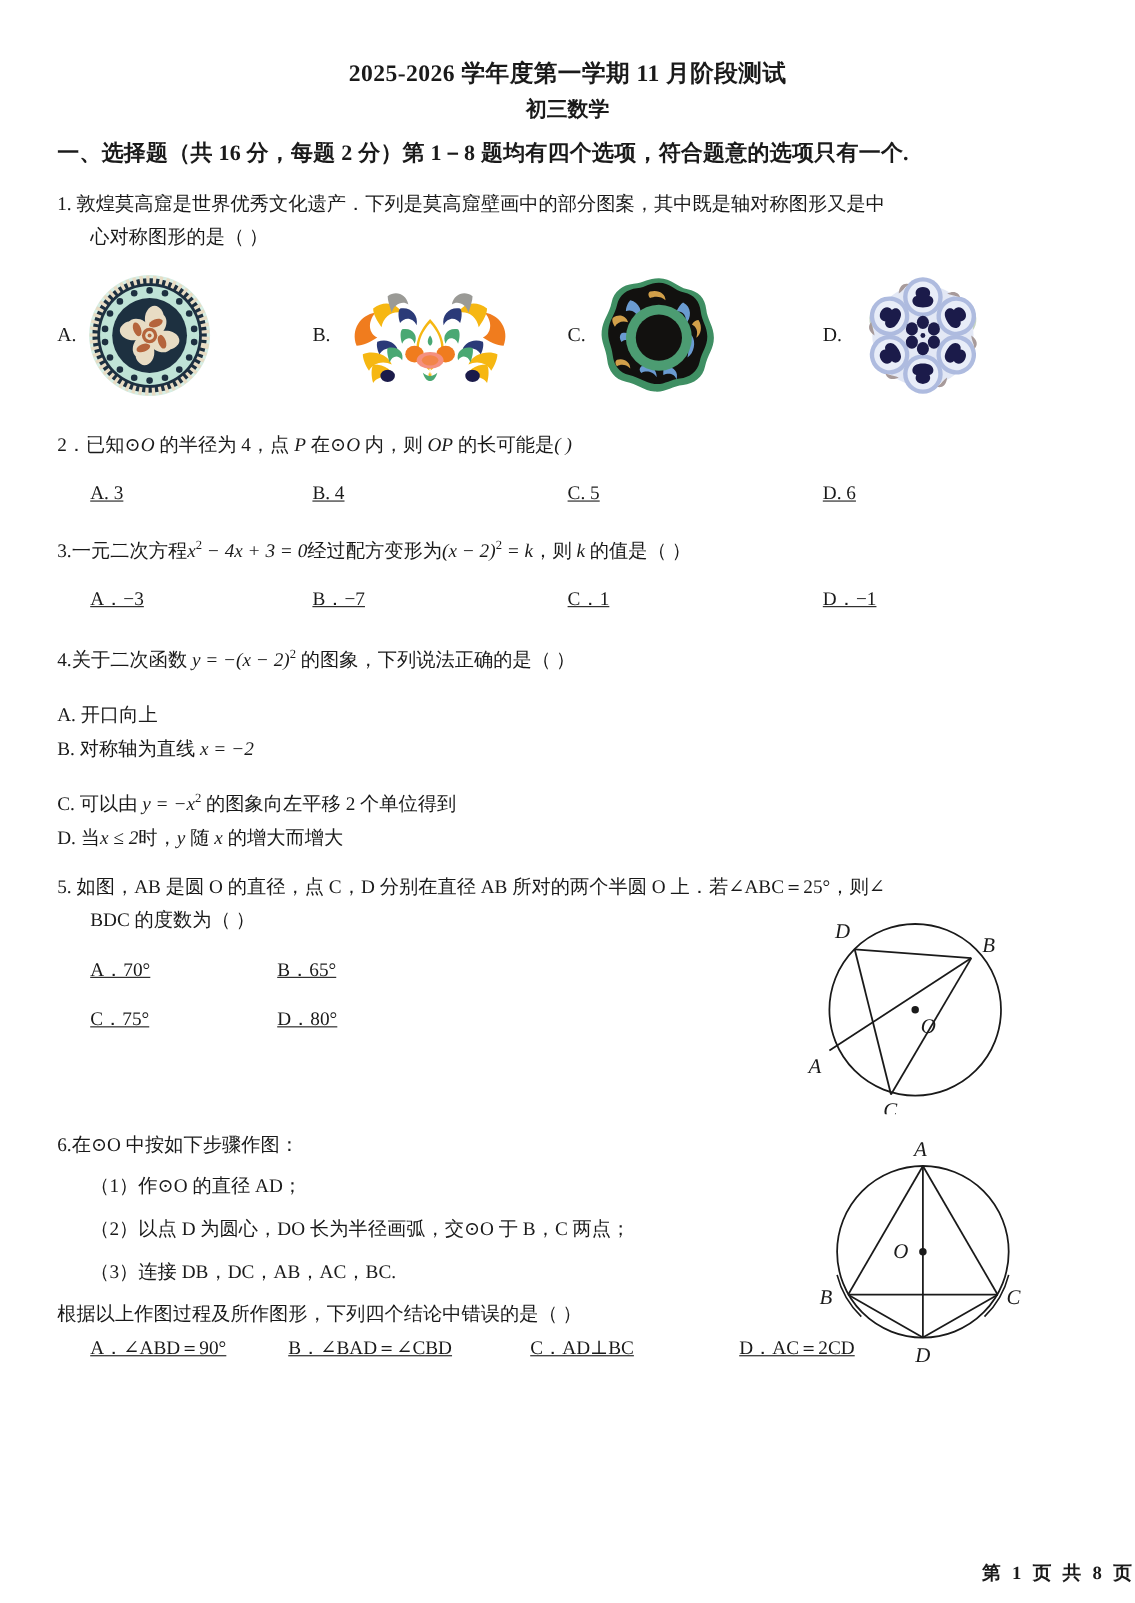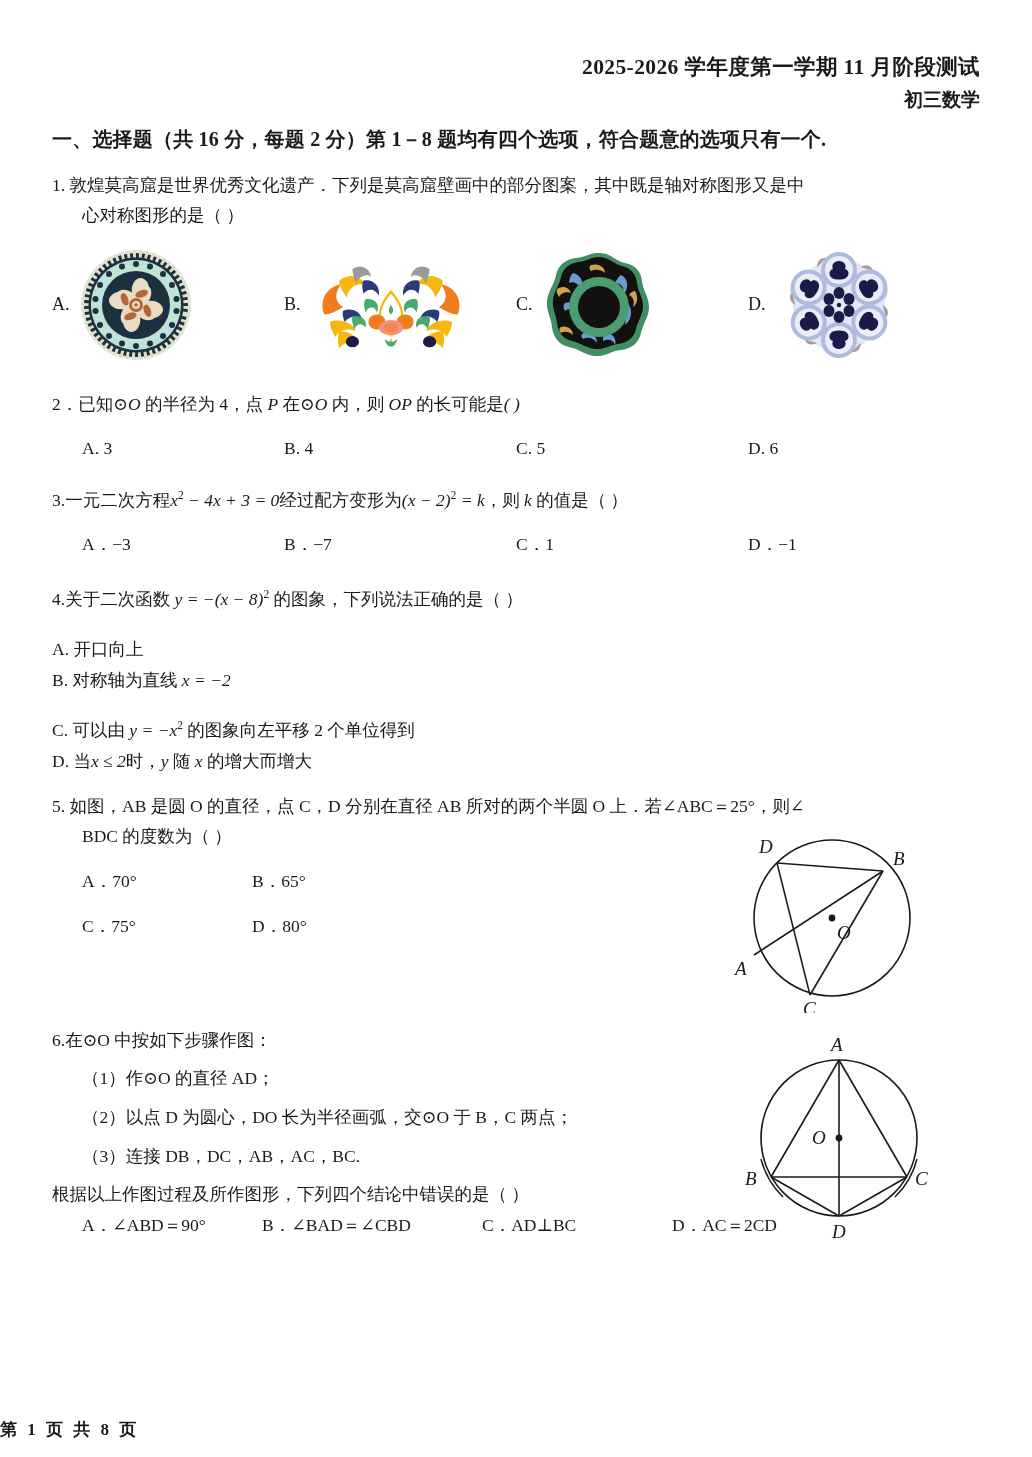--- a/index.html
+++ b/index.html
@@ -14,29 +14,29 @@
     overflow: hidden;
   }
   .page {
     position: relative;
     width: 1032px;
     height: 1457px;
     padding: 0 52px;
   }
   
   .doc-title {
-    text-align: right;
+    text-align: center;
     font-weight: bold;
     font-size: 21.5px;
     letter-spacing: .4px;
     margin: 52px 0 0 0;
     line-height: 1.45;
   }
   .doc-subtitle {
-    text-align: right;
+    text-align: center;
     font-weight: bold;
     font-size: 19px;
     margin: 4px 0 0 0;
     line-height: 1.4;
   }
   .section-head {
     font-weight: bold;
     font-size: 20px;
     margin: 10px 0 0 0;
     line-height: 1.5;
@@ -52,21 +52,21 @@
   .q-line { margin: 0; }
   .indent { padding-left: 30px; }
   .it { font-style: italic; font-family: "Liberation Serif", serif; }
   .sup { font-size: 11.5px; vertical-align: super; line-height: 0; }
   
   .opts {
     display: flex;
     font-size: 17.5px;
     margin-top: 13px;
   }
-  .opts .opt { flex: 0 0 auto; }
+  .opts .opt { flex: 0 0 auto; text-decoration: underline; }
   .opts-4 .opt { width: 25%; }
   .opt-pad { padding-left: 30px; }
   .two-col {
     display: flex;
     font-size: 17.5px;
     margin-top: 20px;
     flex-direction: column;
   }
   .two-col .c { width: 50%; }
   
@@ -90,21 +90,21 @@
   .fig {
     position: absolute;
     right: 8px;
   }
   .fig svg { display: block; }
   
   .footer {
     position: absolute;
     left: 0; right: 0;
     bottom: 68px;
-    text-align: left;
+    text-align: right;
     font-size: 17px;
     font-weight: bold;
     letter-spacing: 3px;
   }
   .q5wrap { position: relative; min-height: 200px; }
   .q6wrap { position: relative; min-height: 215px; }
 </style>
 </head>
 <body>
 
@@ -352,21 +352,21 @@
     <p class="q-line"><span>3.一元二次方程</span><span class="it">x</span><span class="sup">2</span><span class="it"> − 4x + 3 = 0</span><span>经过配方变形为</span><span class="it">(x − 2)</span><span class="sup">2</span><span class="it"> = k</span><span>，则 </span><span class="it">k</span><span> 的值是（  ）</span></p>
     <div class="opts opts-4">
       <span class="opt opt-pad">A．−3</span>
       <span class="opt">B．−7</span>
       <span class="opt">C．1</span>
       <span class="opt">D．−1</span>
     </div>
   </div>
 
   <div class="q" style="margin-top:24px">
-    <p class="q-line"><span>4.关于二次函数 </span><span class="it">y = −(x − 8)</span><span class="sup">2</span><span> 的图象，下列说法正确的是（  ）</span></p>
+    <p class="q-line"><span>4.关于二次函数 </span><span class="it">y = −(x − 2)</span><span class="sup">2</span><span> 的图象，下列说法正确的是（  ）</span></p>
 
     <div class="two-col">
       <span class="c">A. 开口向上</span>
       <span class="c"><span>B. 对称轴为直线 </span><span class="it">x = −2</span></span>
     </div>
 
     <div class="two-col">
       <span class="c"><span>C. 可以由 </span><span class="it">y = −x</span><span class="sup">2</span><span> 的图象向左平移 2 个单位得到</span></span>
       <span class="c"><span>D. 当</span><span class="it">x ≤ 2</span><span>时，</span><span class="it">y</span><span> 随 </span><span class="it">x</span><span> 的增大而增大</span></span>
     </div>

